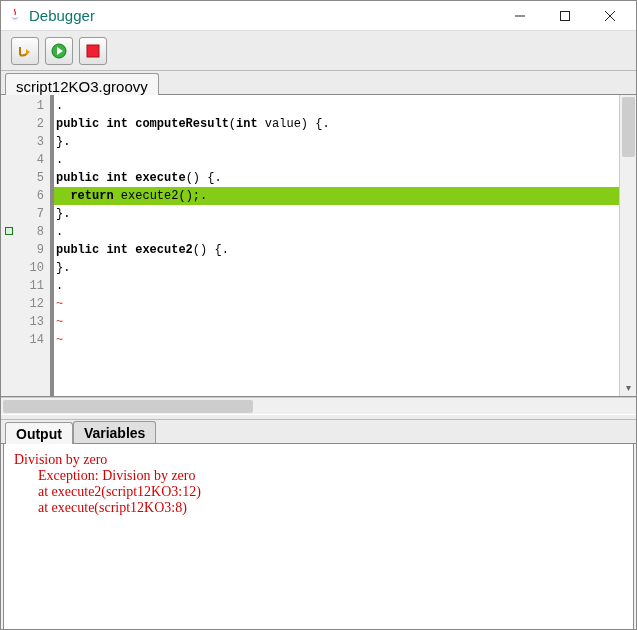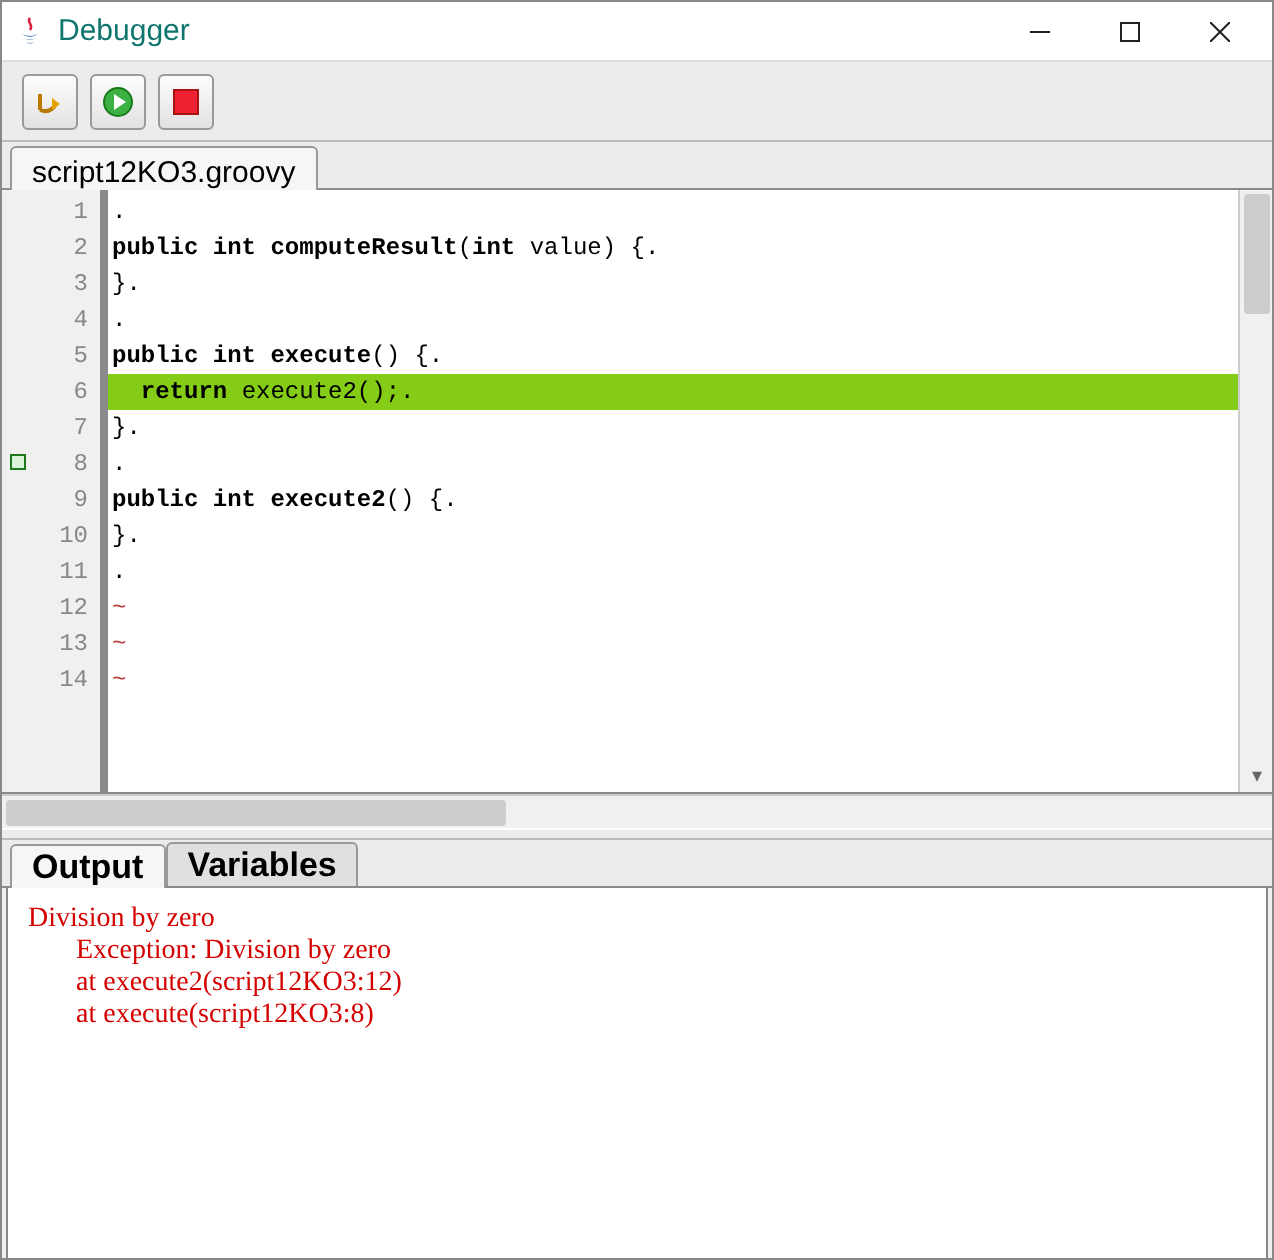--- a/index.html
+++ b/index.html
@@ -173,21 +173,21 @@
     align-items: flex-end;
     padding-left: 4px;
     border-bottom: 1px solid #8a8a8a;
   }
   .btab {
     height: 22px;
     padding: 0 10px;
     border: 1px solid #999;
     border-bottom: none;
     border-radius: 3px 3px 0 0;
-    font-size: 17px;
+    font-size: 14px;
     font-weight: bold;
     display: flex; align-items: center;
     background: #e0e0e0;
   }
   .btab.active {
     background: #f6f6f6;
     position: relative;
     top: 1px;
   }
   .output-area {

